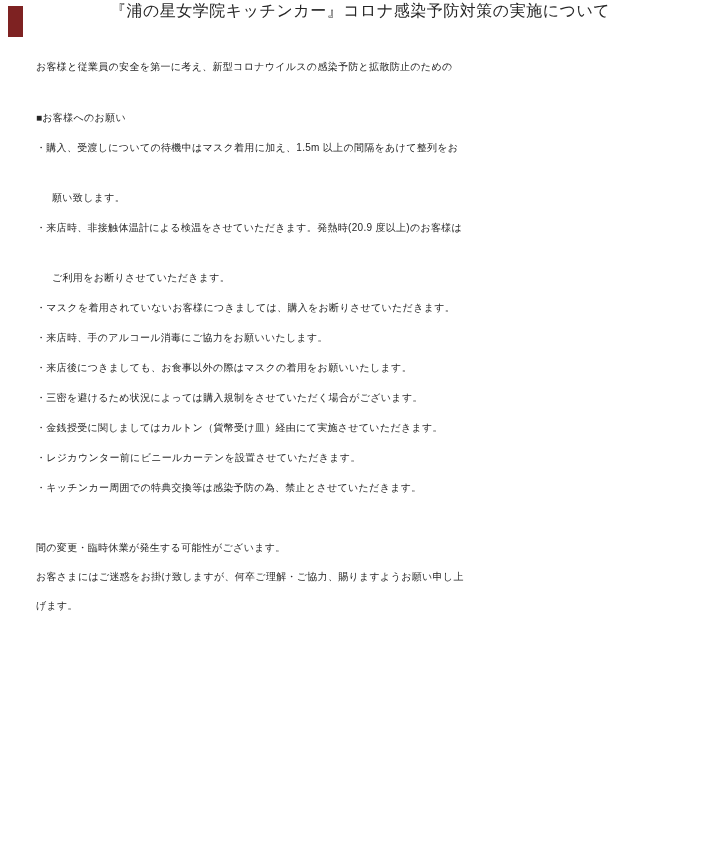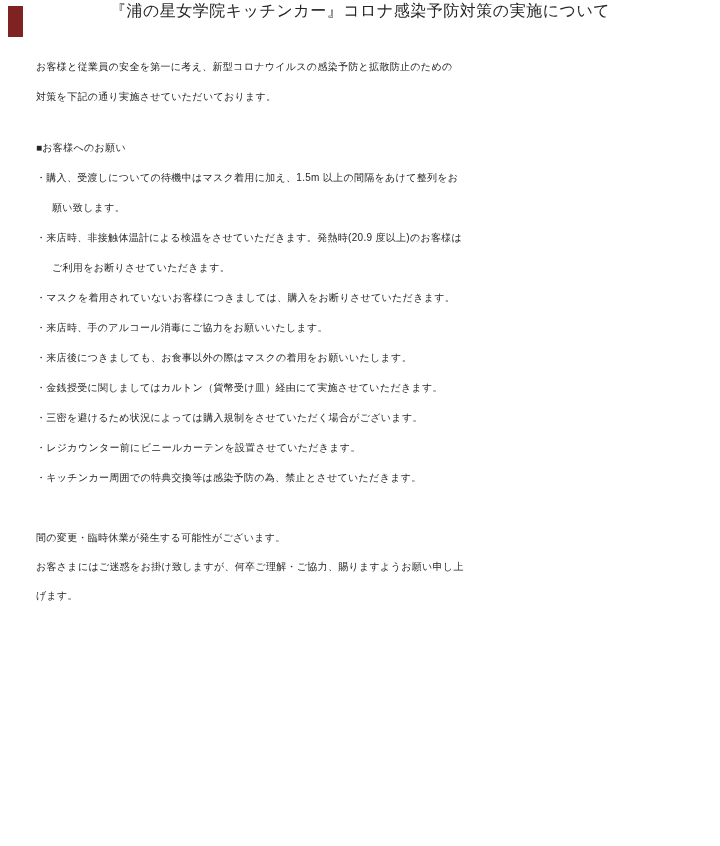--- a/index.html
+++ b/index.html
@@ -51,20 +51,21 @@
     margin-top: 30px;
   }
   .requests {
     margin-top: 21px;
   }
   .heading {
     font-weight: normal;
   }
   .item .cont {
     padding-left: 16px;
+    margin-top: 20px;
   }
   .notes {
     margin-top: 30px;
   }
   .notes .line {
     line-height: 29px;
     height: 29px;
   }
 </style>
 </head>
@@ -73,21 +74,20 @@
 <div class="page">
 
   <div class="corner-mark"></div>
 
   <h1 class="title">『浦の星女学院キッチンカー』コロナ感染予防対策の実施について</h1>
 
   <div class="content">
 
     <div class="intro">
       <div class="line">お客様と従業員の安全を第一に考え、新型コロナウイルスの感染予防と拡散防止のための</div>
-      <div class="line">対策を下記の通り実施させていただいております。</div>
     </div>
 
     <div class="requests">
       <div class="line heading">■お客様へのお願い</div>
 
       <div class="item">
         <div class="line">・購入、受渡しについての待機中はマスク着用に加え、1.5m 以上の間隔をあけて整列をお</div>
         <div class="line cont">願い致します。</div>
       </div>
 
@@ -102,25 +102,25 @@
 
       <div class="item">
         <div class="line">・来店時、手のアルコール消毒にご協力をお願いいたします。</div>
       </div>
 
       <div class="item">
         <div class="line">・来店後につきましても、お食事以外の際はマスクの着用をお願いいたします。</div>
       </div>
 
       <div class="item">
-        <div class="line">・金銭授受に関しましてはカルトン（貨幣受け皿）経由にて実施させていただきます。</div>
+        <div class="line">・三密を避けるため状況によっては購入規制をさせていただく場合がございます。</div>
       </div>
 
       <div class="item">
-        <div class="line">・三密を避けるため状況によっては購入規制をさせていただく場合がございます。</div>
+        <div class="line">・金銭授受に関しましてはカルトン（貨幣受け皿）経由にて実施させていただきます。</div>
       </div>
 
       <div class="item">
         <div class="line">・レジカウンター前にビニールカーテンを設置させていただきます。</div>
       </div>
 
       <div class="item">
         <div class="line">・キッチンカー周囲での特典交換等は感染予防の為、禁止とさせていただきます。</div>
       </div>
     </div>

